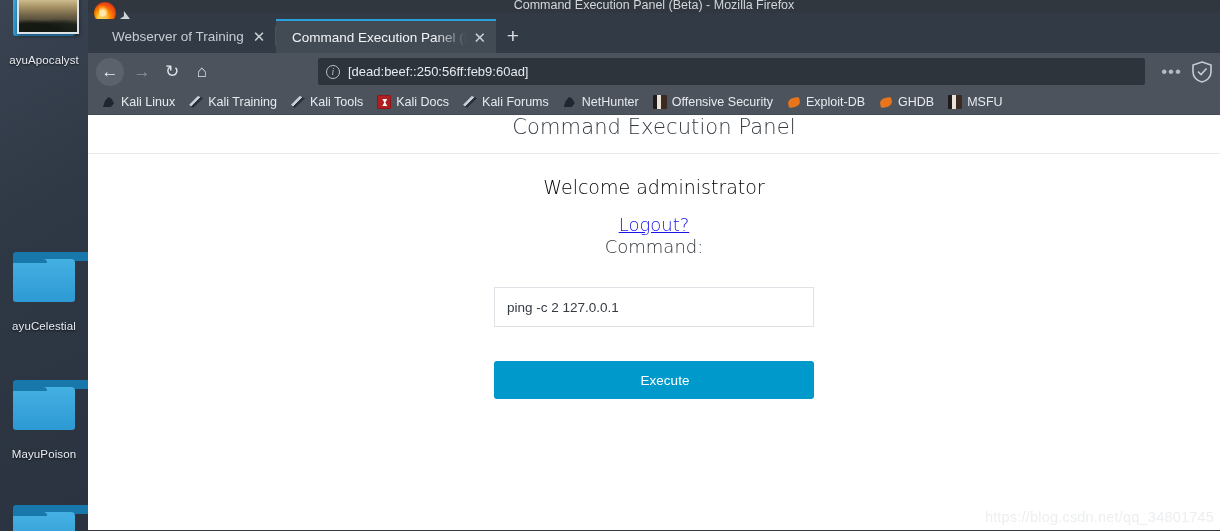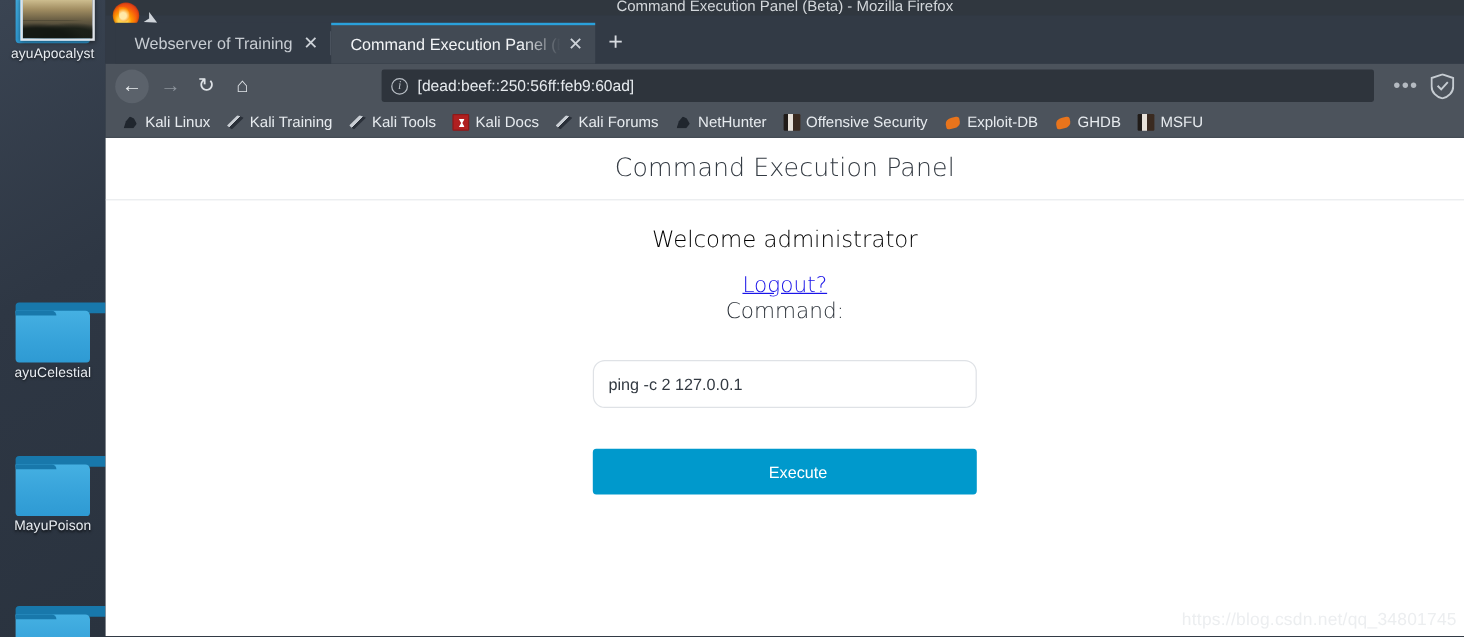--- a/index.html
+++ b/index.html
@@ -47,21 +47,21 @@
     border-radius: 0 4px 3px 3px;
   }
   .folder .body::before {
     content: "";
     position: absolute; left: 0; top: 0;
     width: 34px; height: 4px;
     background: #1878ab;
     border-radius: 0 6px 0 0;
   }
   .desk-label {
-    margin-top: 3px;
+    margin-top: 18px;
     font-size: 11.5px;
     color: #e9edf2;
     line-height: 13px;
     text-shadow: 0 1px 2px rgba(0,0,0,.75);
     white-space: pre-line;
     letter-spacing: .1px;
   }
   .thumb {
     position: absolute;
     left: 4px; top: 10px;
@@ -303,21 +303,21 @@
   #page {
     position: relative;
     height: calc(531px - 13px - 40px - 37px - 26px);
     background: #ffffff;
     overflow: hidden;
   }
   #page-title {
     text-align: center;
     font-size: 21px;
     color: #333a42;
-    padding-top: 13px;
+    padding-top: 0;
     font-family: "DejaVu Sans", sans-serif;
     font-weight: 300;
     letter-spacing: .1px;
   }
   #title-divider {
     height: 1px;
     background: #e8eaed;
     margin-top: 14px;
   }
   #welcome {
@@ -344,21 +344,21 @@
     margin-top: 1px;
     font-family: "DejaVu Sans", sans-serif;
     font-weight: 300;
   }
   #cmd-input {
     display: block;
     width: 320px;
     height: 40px;
     margin: 30px auto 0;
     border: 1px solid #dfe2e6;
-    border-radius: 10px;
+    border-radius: 0;
     padding: 0 12px;
     font-size: 13.5px;
     color: #333a42;
     font-family: "Liberation Sans", sans-serif;
     background: #fff;
     outline: none;
   }
   #execute-btn {
     display: block;
     width: 320px;

